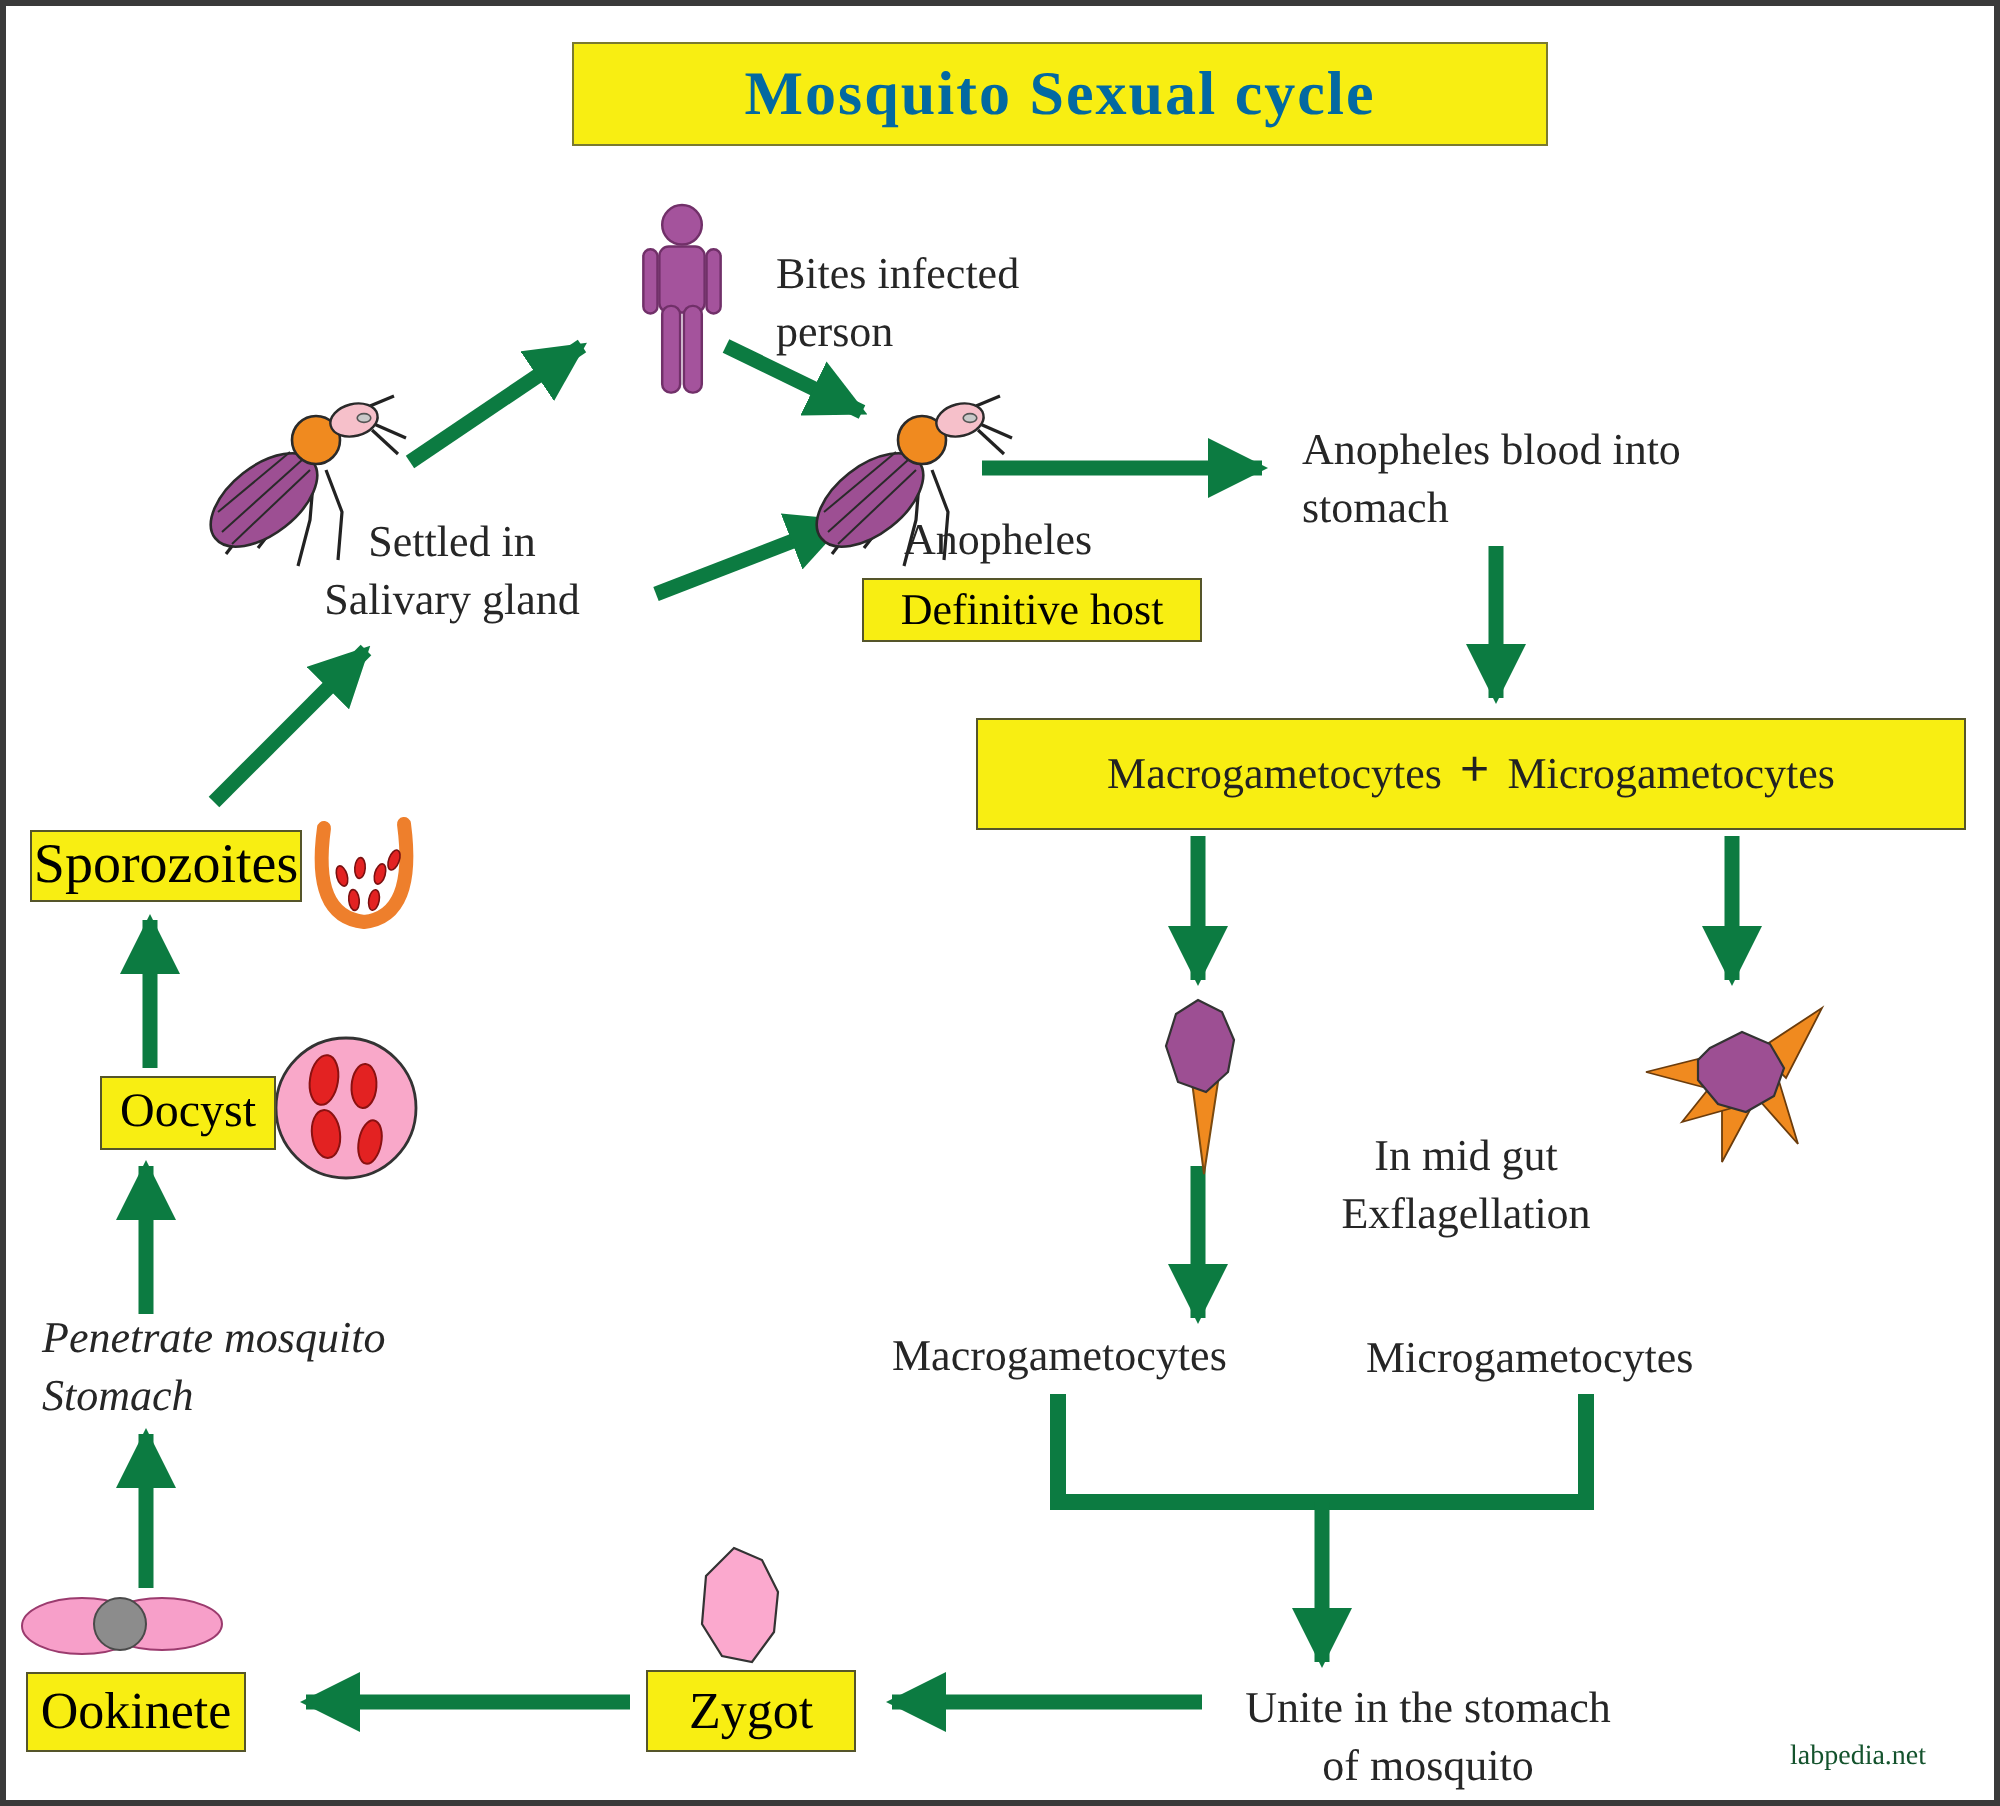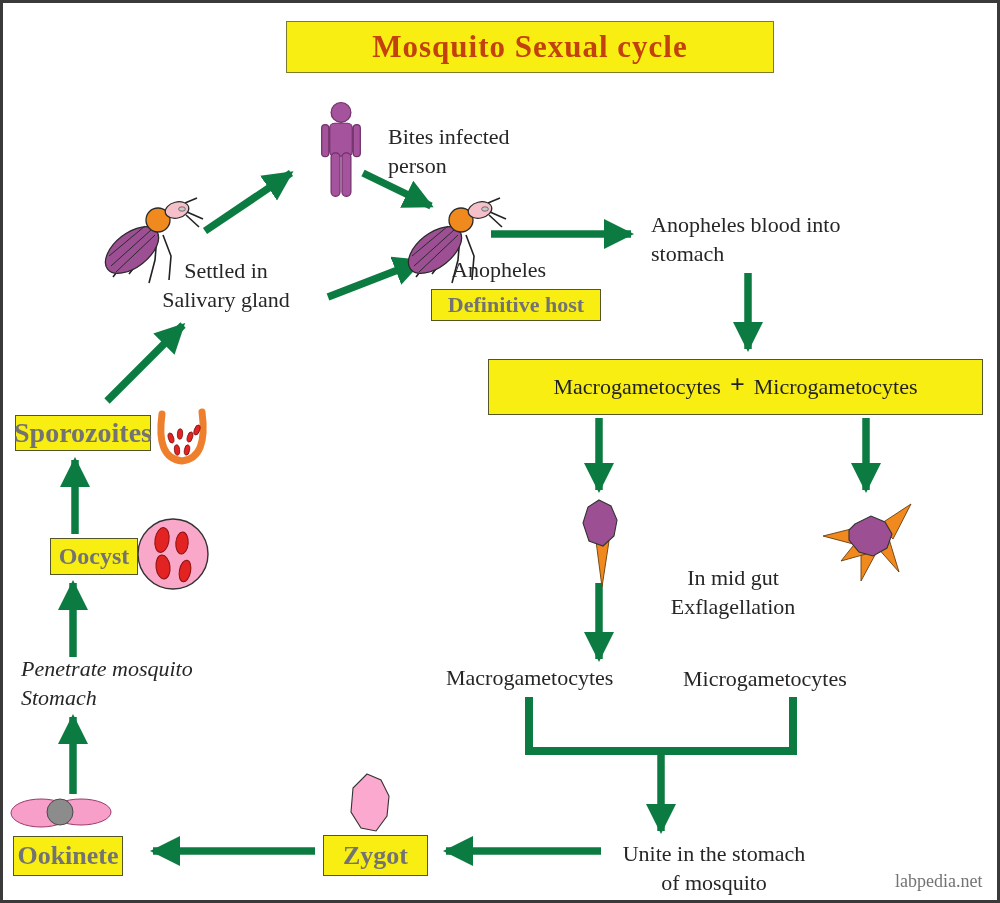--- a/index.html
+++ b/index.html
@@ -10,28 +10,28 @@
   }
   .abs{position:absolute;}
   .lbl{font-size:22px;line-height:1.3;white-space:pre-line;z-index:3;}
   .center{text-align:center;}
   .ybox{
     background:#f8ee12;border:1.5px solid #55552a;box-sizing:border-box;
     display:flex;align-items:center;justify-content:center;z-index:3;
   }
   .title-box{
     left:283px;top:18px;width:488px;height:52px;
-    font-weight:bold;font-size:31px;color:#c2410c;letter-spacing:1px;border:1px solid #7a7a30;
+    font-weight:bold;font-size:31px;color:#0369a1;letter-spacing:1px;border:1px solid #7a7a30;
   }
   .gam-box{left:485px;top:356px;width:495px;height:56px;font-size:22px;color:#222;}
   .gam-box .plus{font-weight:bold;font-size:26px;margin:0 9px;position:relative;top:-2px;}
-  .small-ybox{font-size:23px;color:#737373;font-weight:bold;}
+  .small-ybox{font-size:23px;color:#000000;}
   svg.icon{position:absolute;z-index:2;overflow:visible;}
   #arrows{position:absolute;left:0;top:0;z-index:1;pointer-events:none;}
-  .watermark{font-size:18px;color:#737373;z-index:3;}
+  .watermark{font-size:14px;color:#14532d;z-index:3;}
 </style>
 </head>
 <body>
 
 <div class="diagram">
 
   <svg id="arrows" width="1000" height="903" viewBox="0 0 1000 903">
     <defs>
       <marker id="ah" markerWidth="4" markerHeight="4" refX="3.6" refY="2" orient="auto">
         <path d="M0,0 L4,2 L0,4 Z" fill="#0c7b41"></path>

